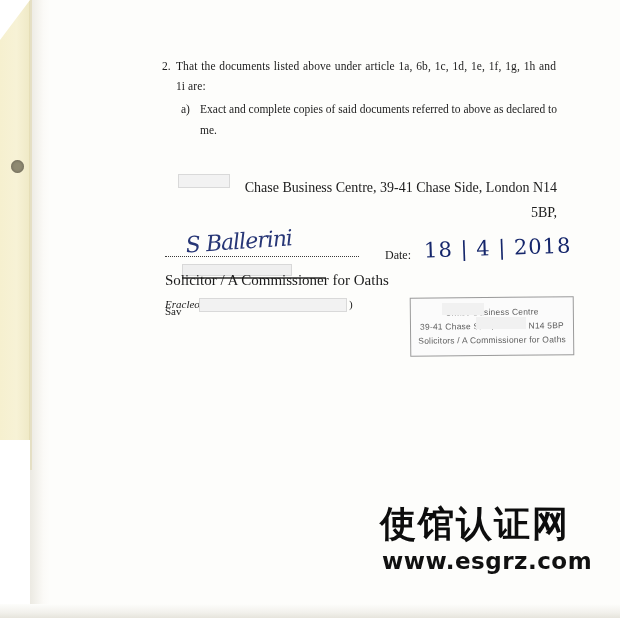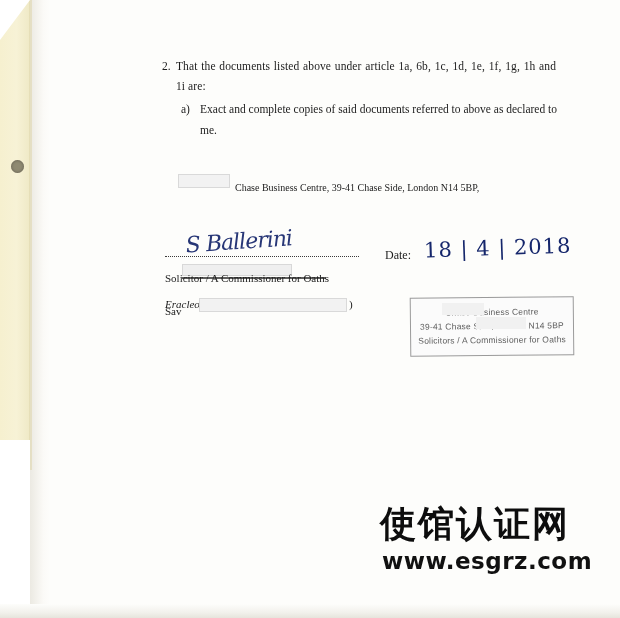--- a/index.html
+++ b/index.html
@@ -130,23 +130,24 @@
     position: absolute;
     left: -19px;
     top: 0;
   }
 
   .address-block {
     position: absolute;
     left: 165px;
     top: 175px;
     width: 392px;
-    font-size: 10px;
+    font-size: 14px;
     line-height: 25px;
     color: #1c1c1c;
+    text-align: right;
   }
   .addr-line1 {
     display: block;
     text-indent: 70px;
   }
   .addr-line2 {
     display: block;
   }
 
   
@@ -186,21 +187,21 @@
     left: 165px;
     top: 261px;
     font-size: 11px;
     color: #1c1c1c;
     margin-top: 44px;
   }
   .sig-label-role {
     position: absolute;
     left: 165px;
     top: 272px;
-    font-size: 11px;
+    font-size: 15px;
     color: #1c1c1c;
   }
   .sig-label-firm {
     position: absolute;
     left: 165px;
     top: 298px;
     font-size: 11px;
     color: #1c1c1c;
     font-style: italic;
   }

